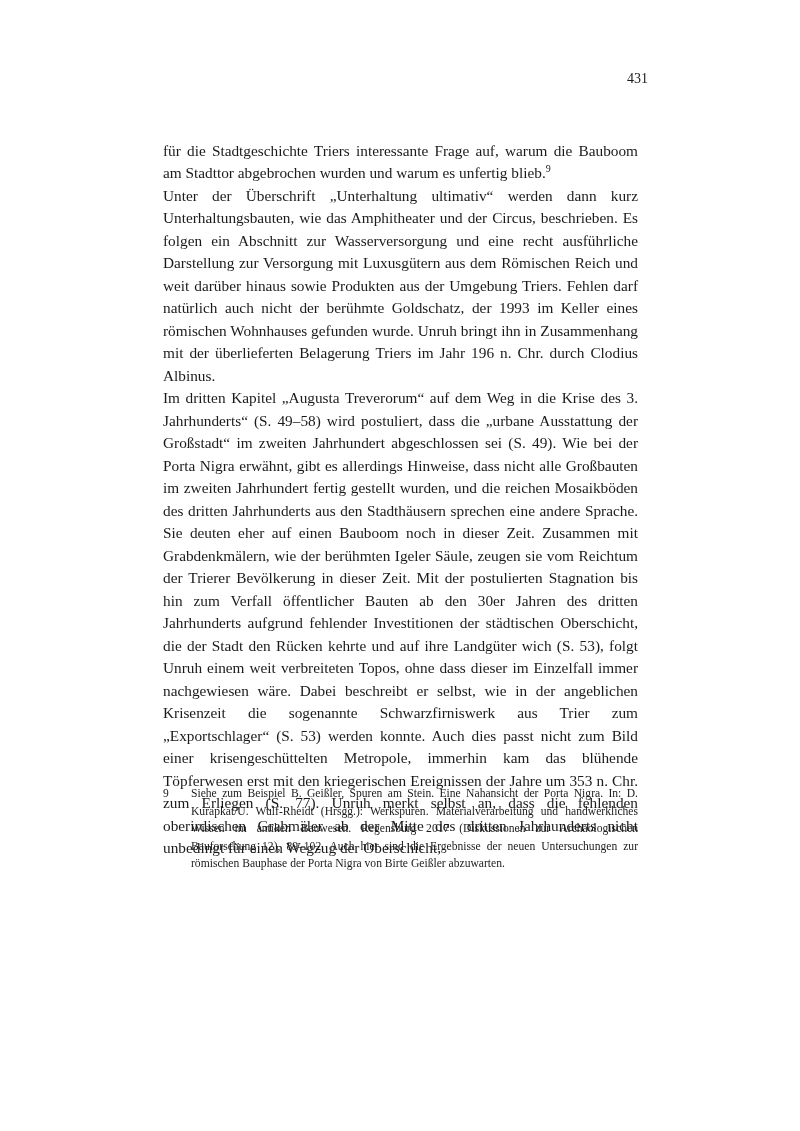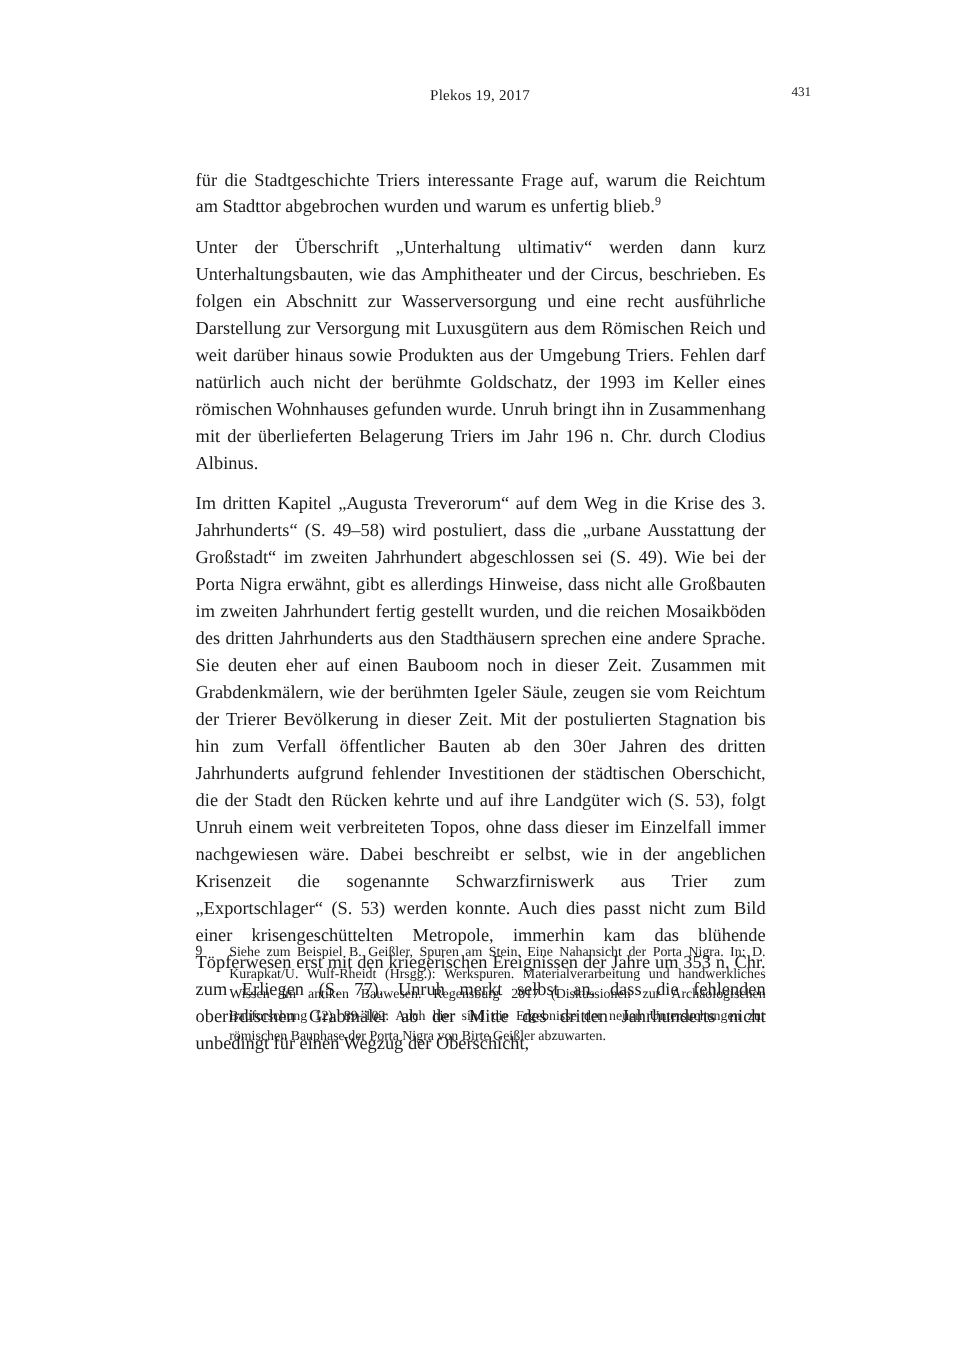--- a/index.html
+++ b/index.html
@@ -27,40 +27,39 @@
     left: 163px;
     width: 474px;
     text-align: center;
     font-size: 12.5px;
     letter-spacing: 0.2px;
     color: #1a1a1a;
   }
   .folio {
     position: absolute;
     top: 71px;
-    right: 124px;
-    font-size: 11px;
+    right: 152px;
+    font-size: 14px;
     color: #1a1a1a;
   }
   .body-col {
     position: absolute;
     top: 140px;
     left: 163px;
     width: 475px;
   }
   p.para {
     margin: 0 0 0 0;
     font-size: 15.3px;
     line-height: 1.47;
     text-align: justify;
     text-justify: inter-word;
     hyphens: manual;
   }
   p.para + p.para {
-    margin-top: 11px;
   }
   .sup {
     font-size: 10px;
     vertical-align: super;
     line-height: 0;
   }
   .ital {
   }
   .footnote-area {
     position: absolute;
@@ -85,26 +84,25 @@
     line-height: 1.52;
     text-align: justify;
     color: #1a1a1a;
   }
 </style>
 </head>
 <body>
 
 <div class="page">
 
-  <div class="running-head">Plekos 19, 2017</div>
   <div class="folio">431</div>
 
   <div class="body-col">
 
-    <p class="para"><span>für die Stadtgeschichte Triers interessante Frage auf, warum die Reichtum am Stadttor abgebrochen wurden und warum es unfertig blieb.</span><span class="sup">9</span></p>
+    <p class="para"><span>für die Stadtgeschichte Triers interessante Frage auf, warum die Bauboom am Stadttor abgebrochen wurden und warum es unfertig blieb.</span><span class="sup">9</span></p>
 
     <p class="para">Unter der Überschrift „Unterhaltung ultimativ“ werden dann kurz Unterhaltungsbauten, wie das Amphitheater und der Circus, beschrieben. Es folgen ein Abschnitt zur Wasserversorgung und eine recht ausführliche Darstellung zur Versorgung mit Luxusgütern aus dem Römischen Reich und weit darüber hinaus sowie Produkten aus der Umgebung Triers. Fehlen darf natürlich auch nicht der berühmte Goldschatz, der 1993 im Keller eines römischen Wohnhauses gefunden wurde. Unruh bringt ihn in Zusammenhang mit der überlieferten Belagerung Triers im Jahr 196 n. Chr. durch Clodius Albinus.</p>
 
     <p class="para"><span>Im dritten Kapitel „</span><span class="ital">Augusta Treverorum</span><span>“ auf dem Weg in die Krise des 3. Jahrhunderts“ (S. 49–58) wird postuliert, dass die „urbane Ausstattung der Großstadt“ im zweiten Jahrhundert abgeschlossen sei (S. 49). Wie bei der Porta Nigra erwähnt, gibt es allerdings Hinweise, dass nicht alle Großbauten im zweiten Jahrhundert fertig gestellt wurden, und die reichen Mosaikböden des dritten Jahrhunderts aus den Stadthäusern sprechen eine andere Sprache. Sie deuten eher auf einen Bauboom noch in dieser Zeit. Zusammen mit Grabdenkmälern, wie der berühmten Igeler Säule, zeugen sie vom Reichtum der Trierer Bevölkerung in dieser Zeit. Mit der postulierten Stagnation bis hin zum Verfall öffentlicher Bauten ab den 30er Jahren des dritten Jahrhunderts aufgrund fehlender Investitionen der städtischen Oberschicht, die der Stadt den Rücken kehrte und auf ihre Landgüter wich (S. 53), folgt Unruh einem weit verbreiteten Topos, ohne dass dieser im Einzelfall immer nachgewiesen wäre. Dabei beschreibt er selbst, wie in der angeblichen Krisenzeit die sogenannte Schwarzfirniswerk aus Trier zum „Exportschlager“ (S. 53) werden konnte. Auch dies passt nicht zum Bild einer krisengeschüttelten Metropole, immerhin kam das blühende Töpferwesen erst mit den kriegerischen Ereignissen der Jahre um 353 n. Chr. zum Erliegen (S. 77). Unruh merkt selbst an, dass die fehlenden oberirdischen Grabmäler ab der Mitte des dritten Jahrhunderts nicht unbedingt für einen Wegzug der Oberschicht,</span></p>
 
   </div>
 
   <div class="footnote-area">
     <div class="fn-row">
       <div class="fn-num">9</div>

